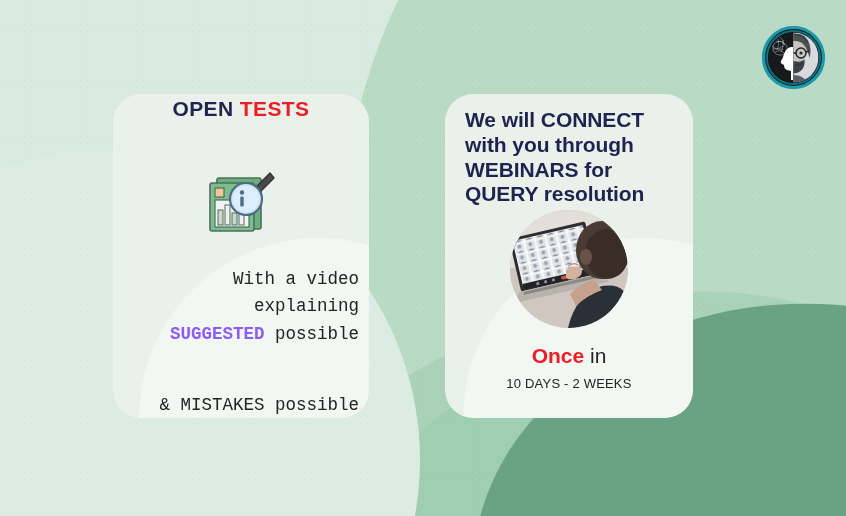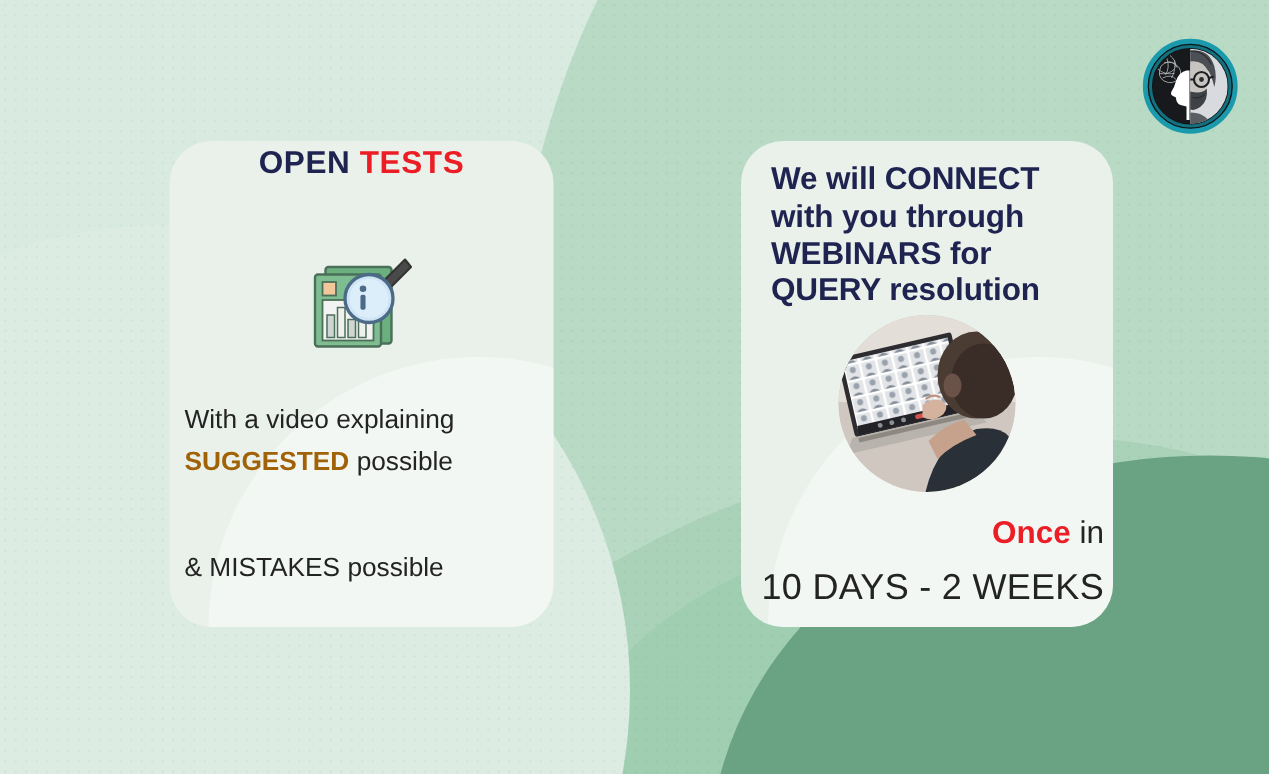--- a/index.html
+++ b/index.html
@@ -81,21 +81,21 @@
   }
 
   
   .card {
     position: absolute;
     border-radius: 28px;
     background: #e9f1ea;
     overflow: hidden;
   }
   .card-left  { left: 113px; top: 94px; width: 256px; height: 324px; }
-  .card-right { left: 494px; top: 94px; width: 248px; height: 324px; }
+  .card-right { left: 445px; top: 94px; width: 248px; height: 324px; }
   .card-sheen {
     position: absolute;
     right: -130px; bottom: -180px;
     width: 360px; height: 360px;
     border-radius: 50%;
     background: rgba(255,255,255,.45);
     pointer-events: none;
   }
 
   
@@ -114,28 +114,29 @@
   .doc-icon-wrap {
     position: absolute;
     left: 0; right: 0; top: 72px;
     display: flex;
     justify-content: center;
   }
 
   .left-body {
     position: absolute;
     left: 10px; right: 10px; top: 172px;
-    text-align: left;
+    text-align: right;
     color: #232323;
     font-size: 17.5px;
     line-height: 1.55;
+    font-family: Liberation Mono, monospace;
   }
   .left-body .line2 { margin-top: 1px; }
   .left-body .line3 { margin-top: 44px; }
-  .bold-red { color: #a16207; font-weight: bold; }
+  .bold-red { color: #8b5cf6; font-weight: bold; }
 
   
   .card-headline {
     position: absolute;
     left: 20px; right: 14px; top: 14px;
     color: #1f2350;
     font-size: 21px;
     font-weight: bold;
     line-height: 1.18;
     letter-spacing: -.1px;
@@ -149,27 +150,27 @@
     transform: translateX(-50%);
     width: 118px; height: 118px;
     border-radius: 50%;
     overflow: hidden;
     background: #cfc9c4;
   }
 
   .right-footer {
     position: absolute;
     left: 6px; right: 6px; top: 246px;
-    text-align: right;
+    text-align: center;
     color: #232323;
     line-height: 1.5;
   }
   .right-footer .f1 { font-size: 21px; }
   .right-footer .f1 .once { color: #ec1d24; font-weight: bold; }
-  .right-footer .f2 { font-size: 24px; margin-top: 2px; letter-spacing: .2px; }
+  .right-footer .f2 { font-size: 13px; margin-top: 2px; letter-spacing: .2px; }
 
   
   .logo {
     position: absolute;
     left: 761px; top: 25px;
     width: 65px; height: 65px;
   }
 </style>
 </head>
 <body>

